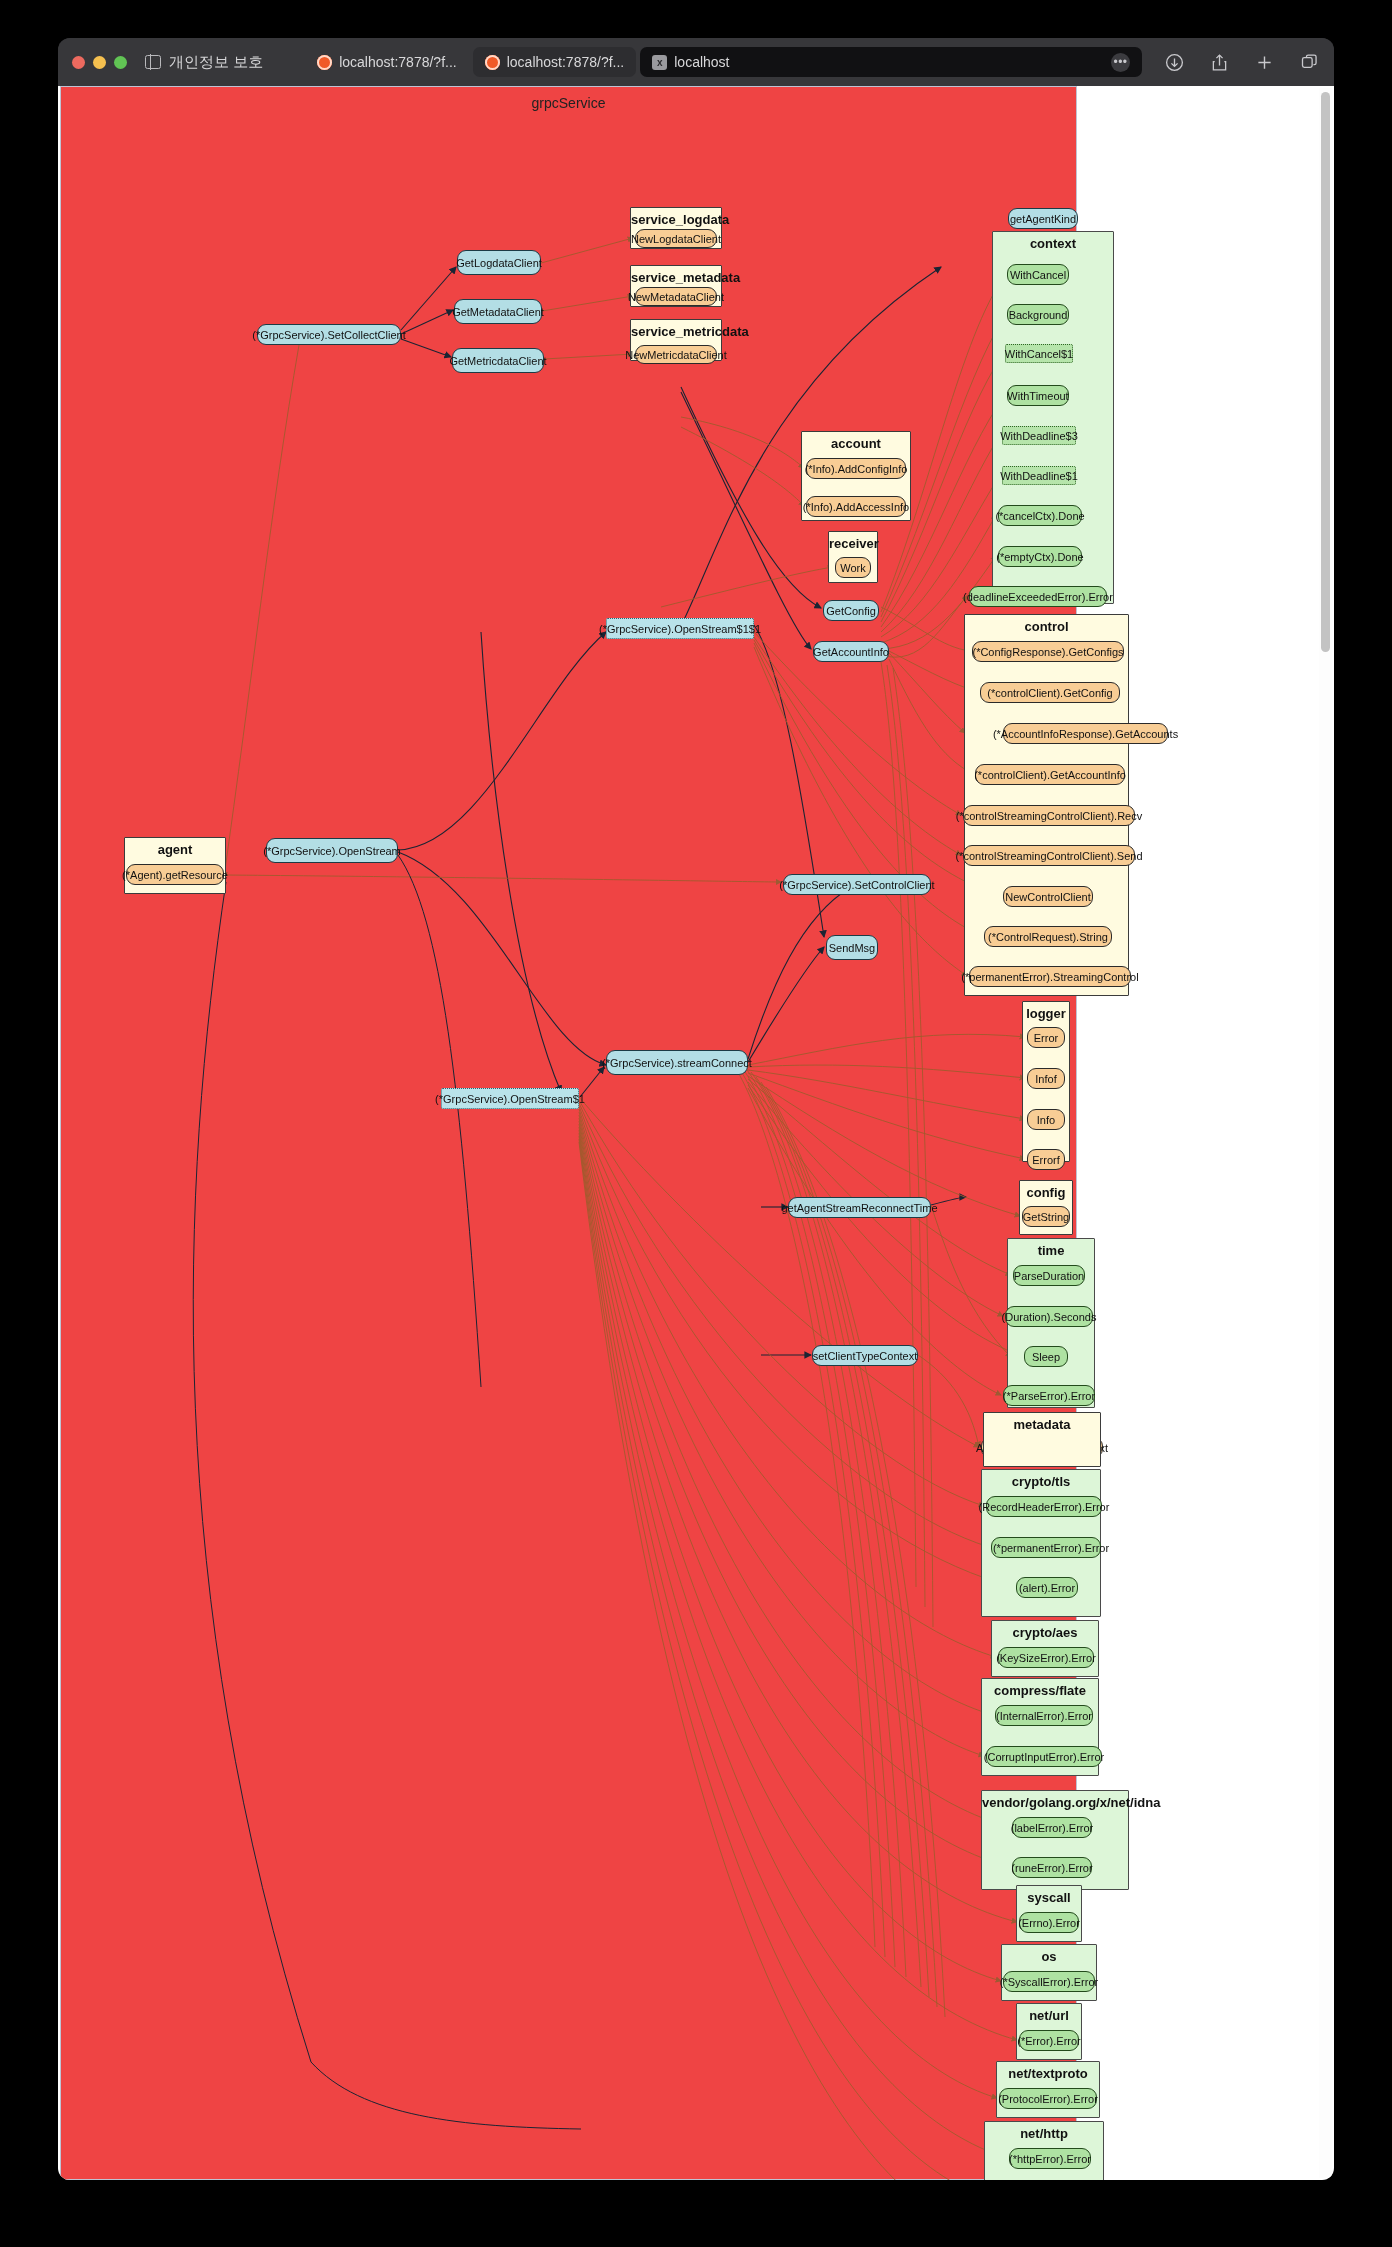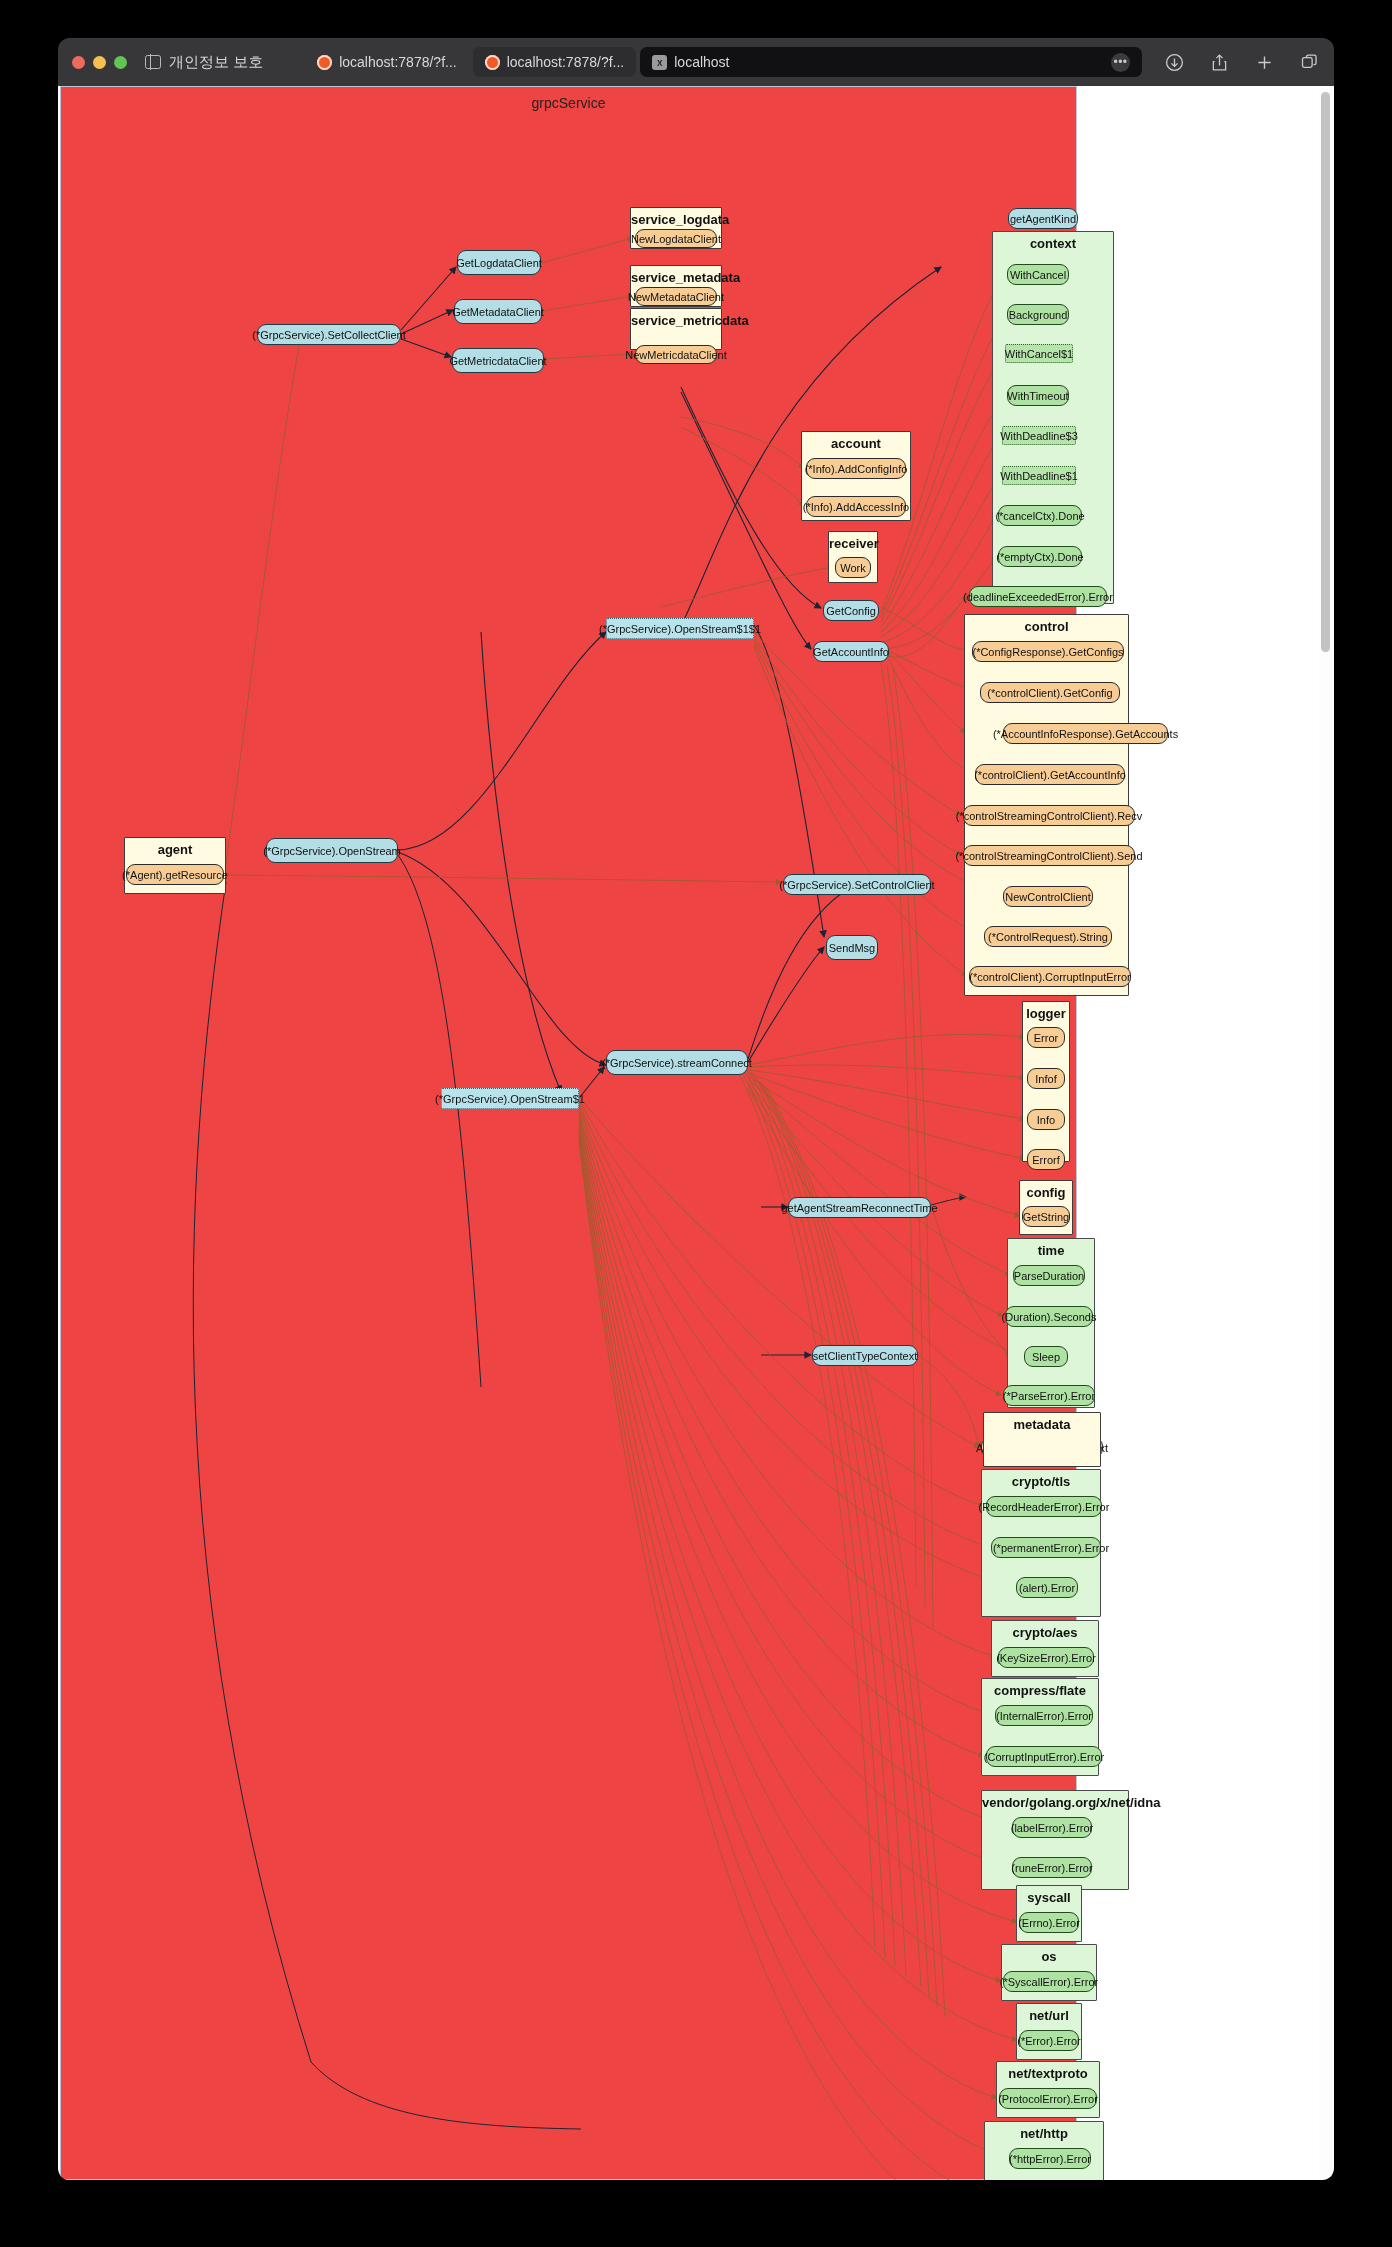--- a/index.html
+++ b/index.html
@@ -318,21 +318,21 @@
 
       <div id="cluster-layer">
           <div class="cluster yellow" style="left: 569px; top: 120px; width: 92px; height: 42px;">
             <div class="cluster-title">service_logdata</div>
           </div>
           <div class="node orange" style="left: 574px; top: 142px; width: 82px; height: 19px;">NewLogdataClient</div>
           <div class="cluster yellow" style="left: 569px; top: 178px; width: 92px; height: 42px;">
             <div class="cluster-title">service_metadata</div>
           </div>
           <div class="node orange" style="left: 574px; top: 200px; width: 82px; height: 19px;">NewMetadataClient</div>
-          <div class="cluster yellow" style="left: 569px; top: 221px; width: 92px; height: 42px;">
+          <div class="cluster yellow" style="left: 569px; top: 232px; width: 92px; height: 42px;">
             <div class="cluster-title">service_metricdata</div>
           </div>
           <div class="node orange" style="left: 574px; top: 258px; width: 82px; height: 19px;">NewMetricdataClient</div>
           <div class="cluster yellow" style="left: 740px; top: 344px; width: 110px; height: 90px;">
             <div class="cluster-title">account</div>
           </div>
           <div class="node orange" style="left: 745px; top: 371px; width: 100px; height: 21px;">(*Info).AddConfigInfo</div>
           <div class="node orange" style="left: 745px; top: 409px; width: 100px; height: 21px;">(*Info).AddAccessInfo</div>
           <div class="cluster yellow" style="left: 767px; top: 444px; width: 50px; height: 52px;">
             <div class="cluster-title">receiver</div>
@@ -354,21 +354,21 @@
             <div class="cluster-title">control</div>
           </div>
           <div class="node orange" style="left: 911px; top: 554px; width: 152px; height: 21px;">(*ConfigResponse).GetConfigs</div>
           <div class="node orange" style="left: 919px; top: 595px; width: 140px; height: 21px;">(*controlClient).GetConfig</div>
           <div class="node orange" style="left: 910px; top: 636px; width: 165px; height: 21px; margin-left: 32px;">(*AccountInfoResponse).GetAccounts</div>
           <div class="node orange" style="left: 914px; top: 677px; width: 150px; height: 21px;">(*controlClient).GetAccountInfo</div>
           <div class="node orange" style="left: 902px; top: 718px; width: 172px; height: 21px;">(*controlStreamingControlClient).Recv</div>
           <div class="node orange" style="left: 902px; top: 758px; width: 172px; height: 21px;">(*controlStreamingControlClient).Send</div>
           <div class="node orange" style="left: 942px; top: 799px; width: 90px; height: 21px;">NewControlClient</div>
           <div class="node orange" style="left: 923px; top: 839px; width: 128px; height: 21px;">(*ControlRequest).String</div>
-          <div class="node orange" style="left: 908px; top: 879px; width: 162px; height: 21px;">(*controlClient).CorruptInputError</div>
+          <div class="node orange" style="left: 908px; top: 879px; width: 162px; height: 21px;">(*permanentError).StreamingControl</div>
           <div class="cluster yellow" style="left: 961px; top: 914px; width: 48px; height: 161px;">
             <div class="cluster-title">logger</div>
           </div>
           <div class="node orange" style="left: 966px; top: 940px; width: 38px; height: 21px;">Error</div>
           <div class="node orange" style="left: 966px; top: 981px; width: 38px; height: 21px;">Infof</div>
           <div class="node orange" style="left: 966px; top: 1022px; width: 38px; height: 21px;">Info</div>
           <div class="node orange" style="left: 966px; top: 1062px; width: 38px; height: 21px;">Errorf</div>
           <div class="cluster yellow" style="left: 958px; top: 1093px; width: 54px; height: 55px;">
             <div class="cluster-title">config</div>
           </div>

